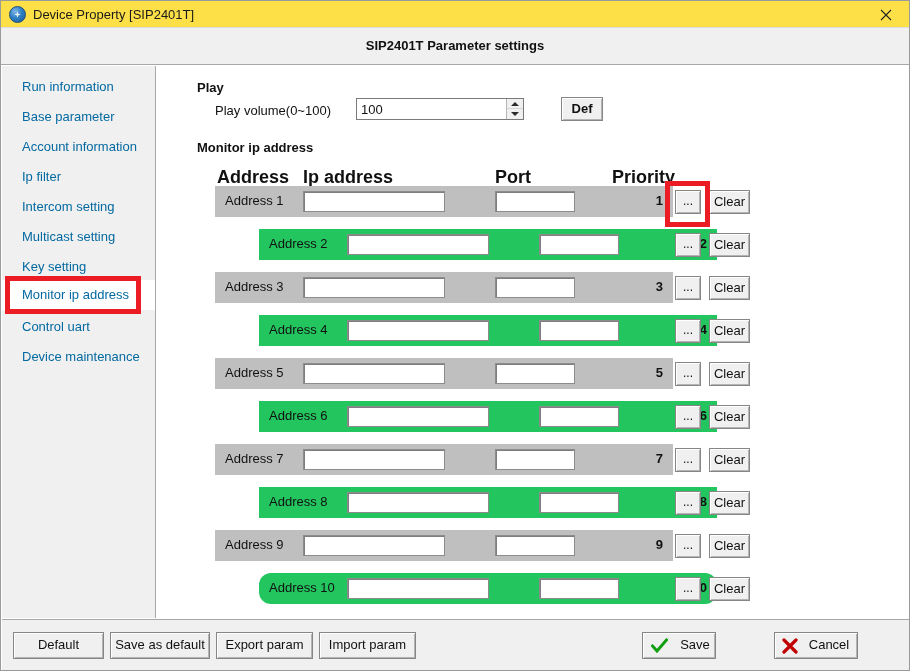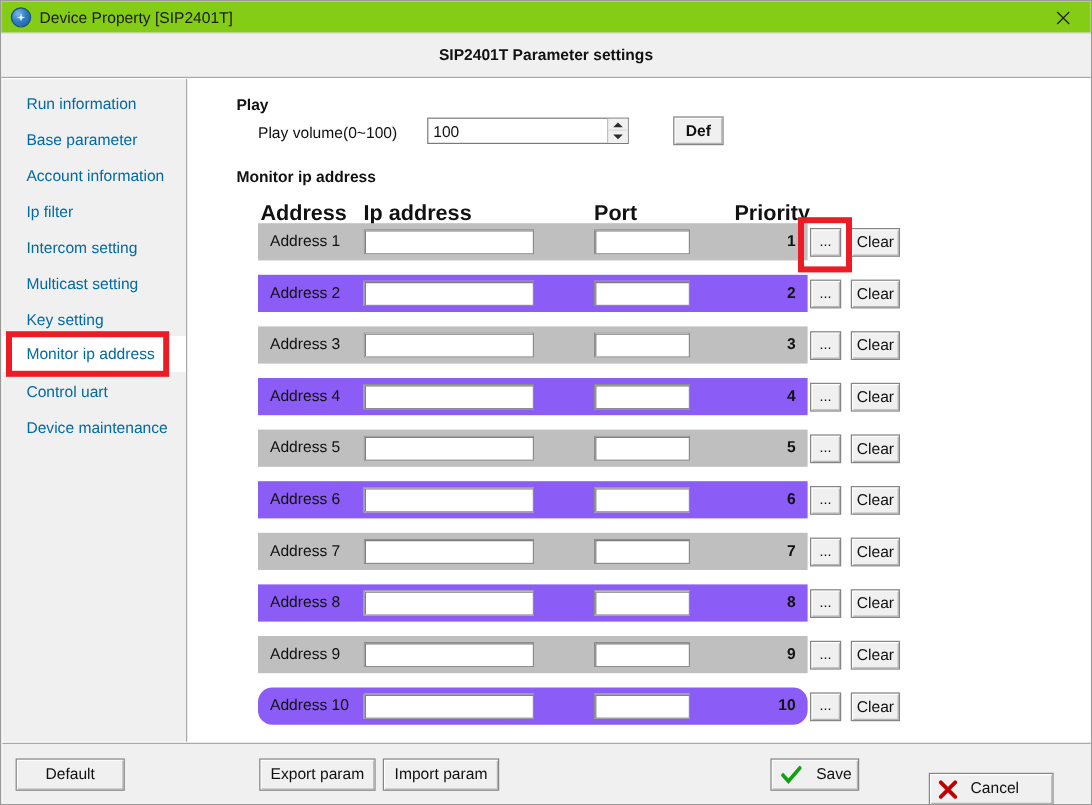--- a/index.html
+++ b/index.html
@@ -16,21 +16,21 @@
     width: 910px; height: 671px;
     background: #ffffff;
     border: 1px solid #9a9a9a;
     overflow: hidden;
   }
 
   
   #titlebar {
     position: absolute; left: 0; top: 0;
     width: 908px; height: 27px;
-    background: #84cc16;
+    background: #fde047;
     border-bottom: 1px solid #dcdcdc;
   }
   #app-icon {
     position: absolute; left: 8px; top: 5px;
     width: 17px; height: 17px;
     border-radius: 50%;
     background: radial-gradient(circle at 35% 30%, #7fb6e8 0%, #2f7fc4 45%, #1b5c96 100%);
     border: 1px solid #1a4f80;
   }
   #app-icon::after {
@@ -168,21 +168,21 @@
   .col-head {
     position: absolute;
     font-size: 18px; font-weight: bold; color: #111;
     white-space: nowrap;
   }
   .row-stripe {
     position: absolute; left: 58px;
     width: 458px; height: 31px;
   }
   .row-stripe.odd  { background: #bfbfbf; }
-  .row-stripe.even { background: #8b5cf6; }
+  .row-stripe.even { background: #22c55e; margin-left: 44px; }
   .row-addr {
     position: absolute; left: 10px; top: 7px;
     font-size: 13px; color: #111;
     white-space: nowrap;
   }
   .row-prio {
     position: absolute; left: 398px; top: 7px;
     width: 50px; text-align: right;
     font-size: 13px; font-weight: bold; color: #111;
   }
@@ -354,31 +354,32 @@
         </div>
         <div class="btn3d dots-btn" style="left: 518px; top: 511px;">...</div>
         <div class="btn3d clear-btn" style="left: 552px; top: 511px;">Clear</div>
       </div>
   </div>
 
   <div class="annot-red" style="left:664px; top:180px; width:45px; height:46px;"></div>
 
   <div id="bottombar">
     <div class="btn3d bbtn" style="left:11px;  width:91px;">Default</div>
+    <div class="btn3d bbtn" style="left:108px; width:100px;">Save as default</div>
     <div class="btn3d bbtn" style="left:317px; width:97px;">Import param</div>
     <div class="btn3d bbtn" style="left:214px; width:97px;">Export param</div>
 
     <div class="btn3d bbtn-ico" style="left:640px; width:74px;">
       <svg class="ico-svg" style="left:8px;" width="17" height="16" viewBox="0 0 17 16">
         <path d="M1.5,8 L6,13 L15.5,2" stroke="#12a012" stroke-width="3" fill="none" stroke-linecap="square"></path>
       </svg>
       <span class="lbl" style="left:32px; width:40px; text-align:center;">Save</span>
     </div>
 
-    <div class="btn3d bbtn-ico" style="left:772px; width:104px;margin-top:12px;">
+    <div class="btn3d bbtn-ico" style="left:772px; width:84px;">
       <svg class="ico-svg" style="left:7px;" width="16" height="16" viewBox="0 0 16 16">
         <path d="M2,2 L14,14 M14,2 L2,14" stroke="#c00000" stroke-width="3.2" fill="none" stroke-linecap="round"></path>
       </svg>
       <span class="lbl" style="left:28px; width:52px; text-align:center;">Cancel</span>
     </div>
   </div>
 
 </div>
 
 </body></html>

